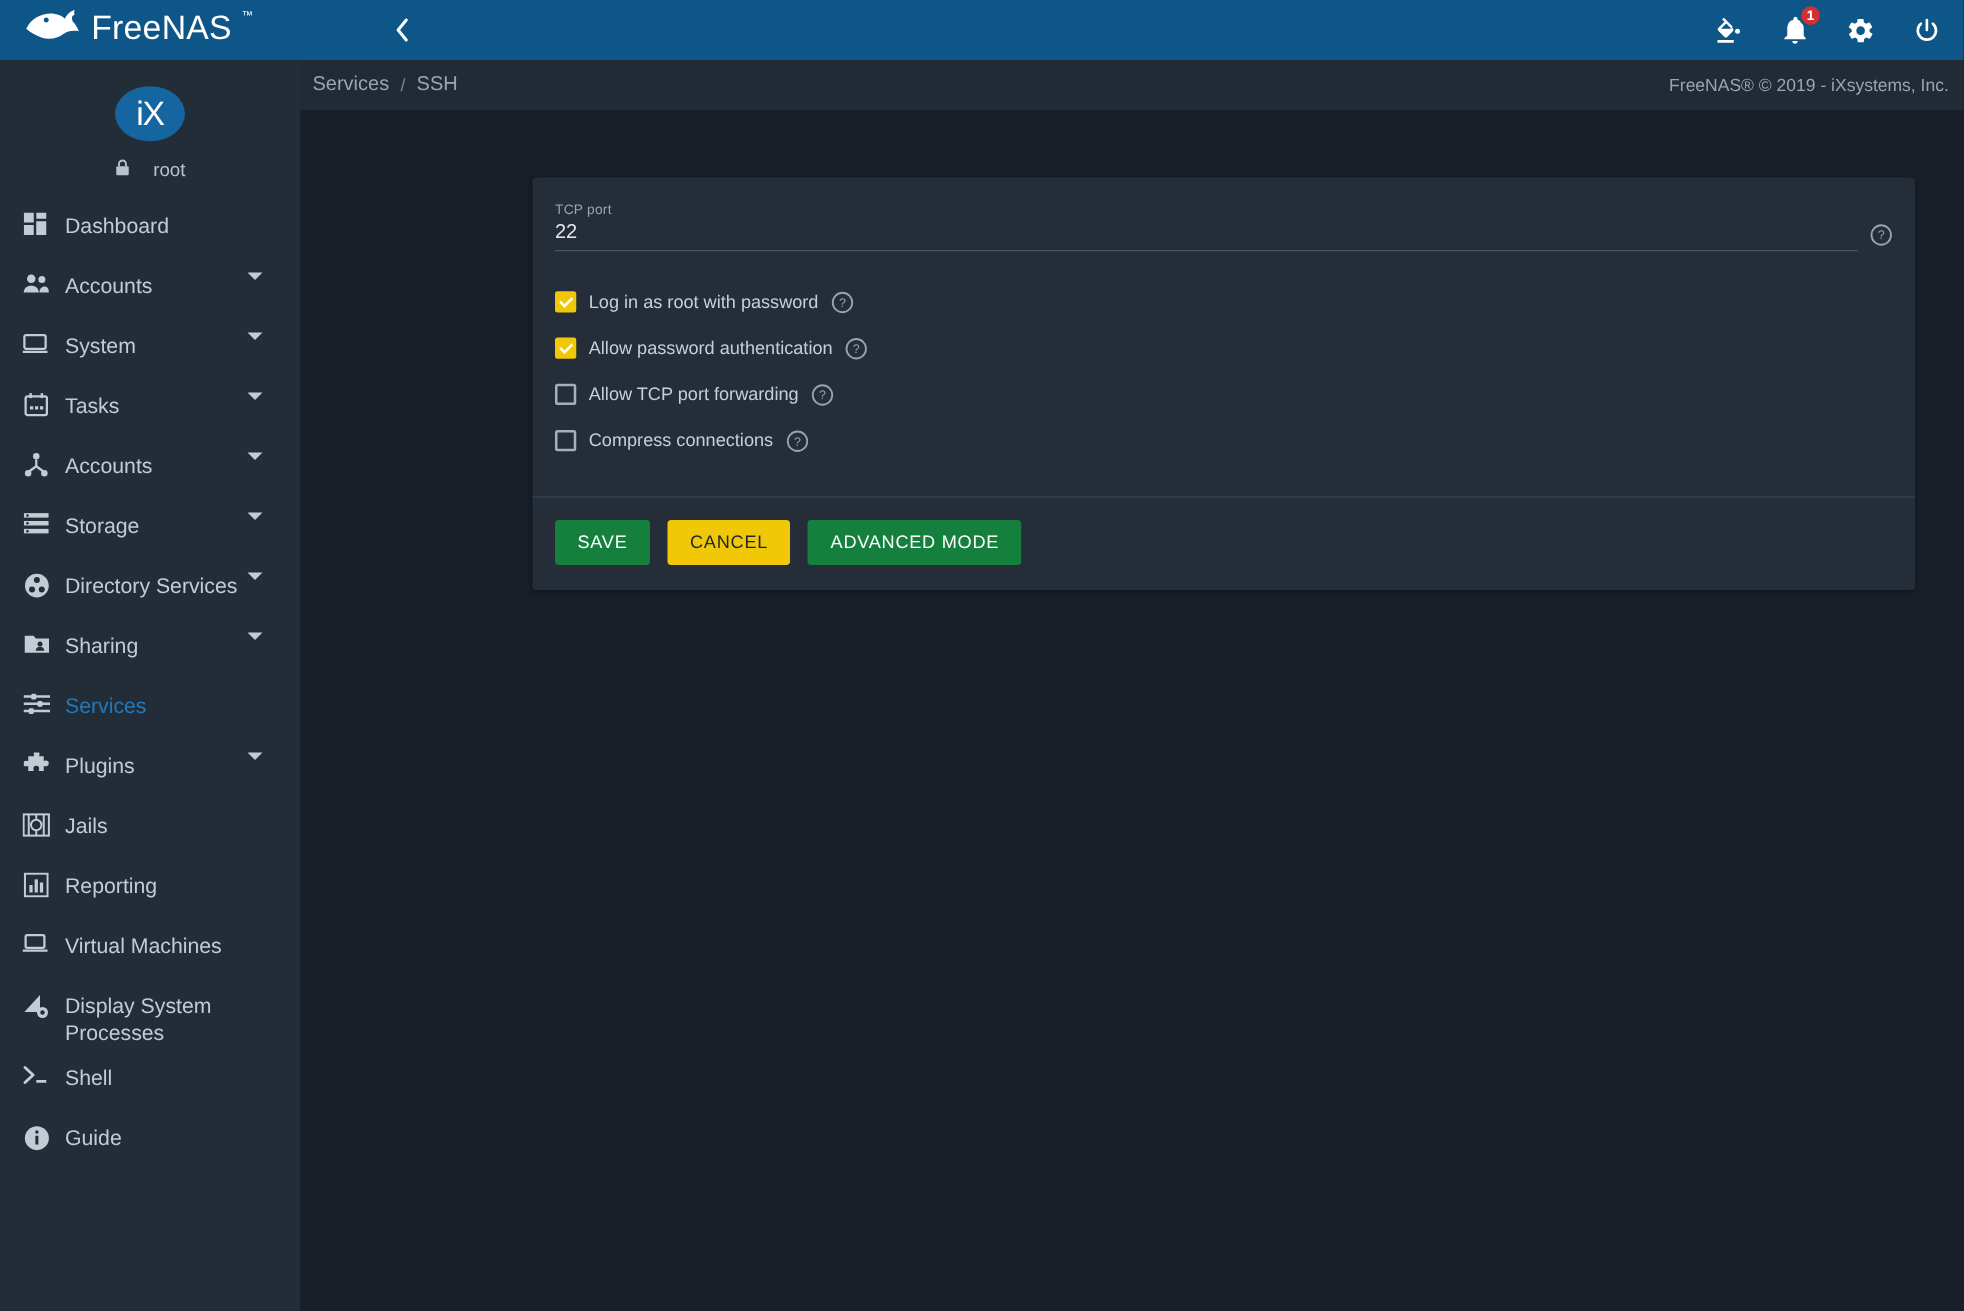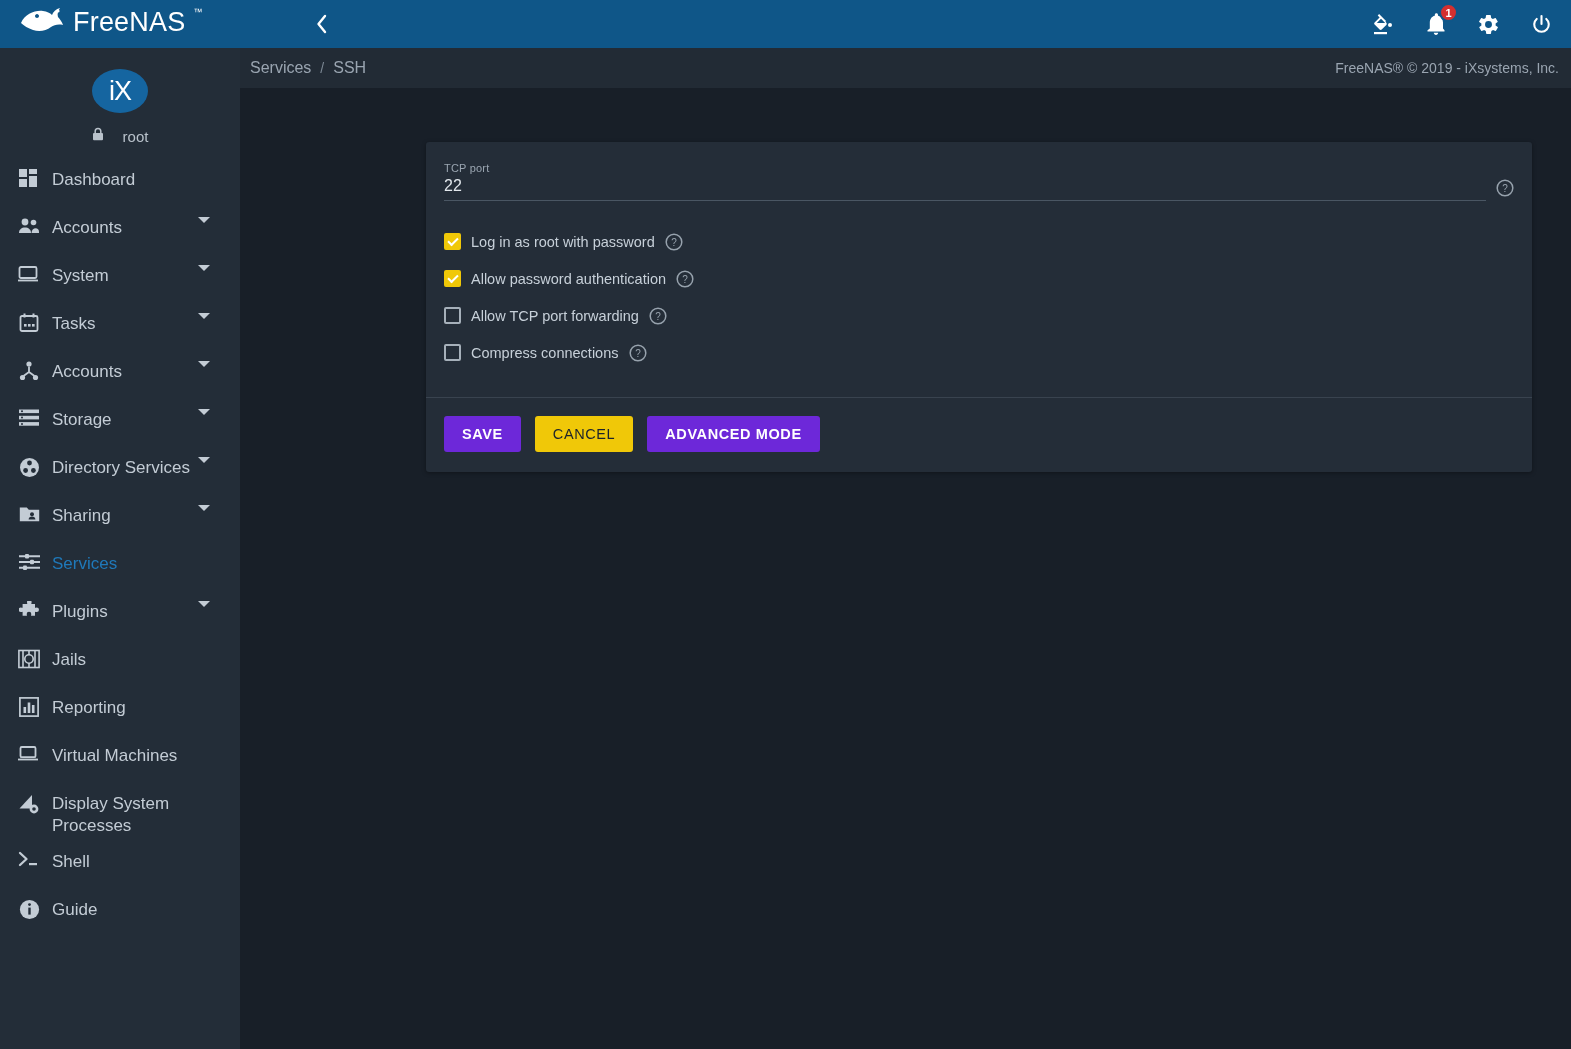--- a/index.html
+++ b/index.html
@@ -109,21 +109,21 @@
 
   .help-ico { width: 18px; height: 18px; cursor: pointer; flex: none; }
 
   .card-divider { height: 1px; background: #39434f; }
   .card-actions { padding: 18px 18px 20px 18px; display: flex; gap: 14px; }
   .btn {
     border: none; border-radius: 3px; padding: 0 18px; height: 36px;
     font-size: 14.5px; letter-spacing: .6px; cursor: pointer;
     font-family: "Liberation Sans", sans-serif;
   }
-  .btn-primary { background: #6d28d9; color: #fff; font-weight: bold; }
+  .btn-primary { background: #15803d; color: #fff; }
   .btn-warn { background: #f0c808; color: #1d242c; }
 </style>
 </head>
 <body>
 
 <div class="app">
 
   <div class="topbar">
     <div class="brand">
       <div class="brand-logo">

